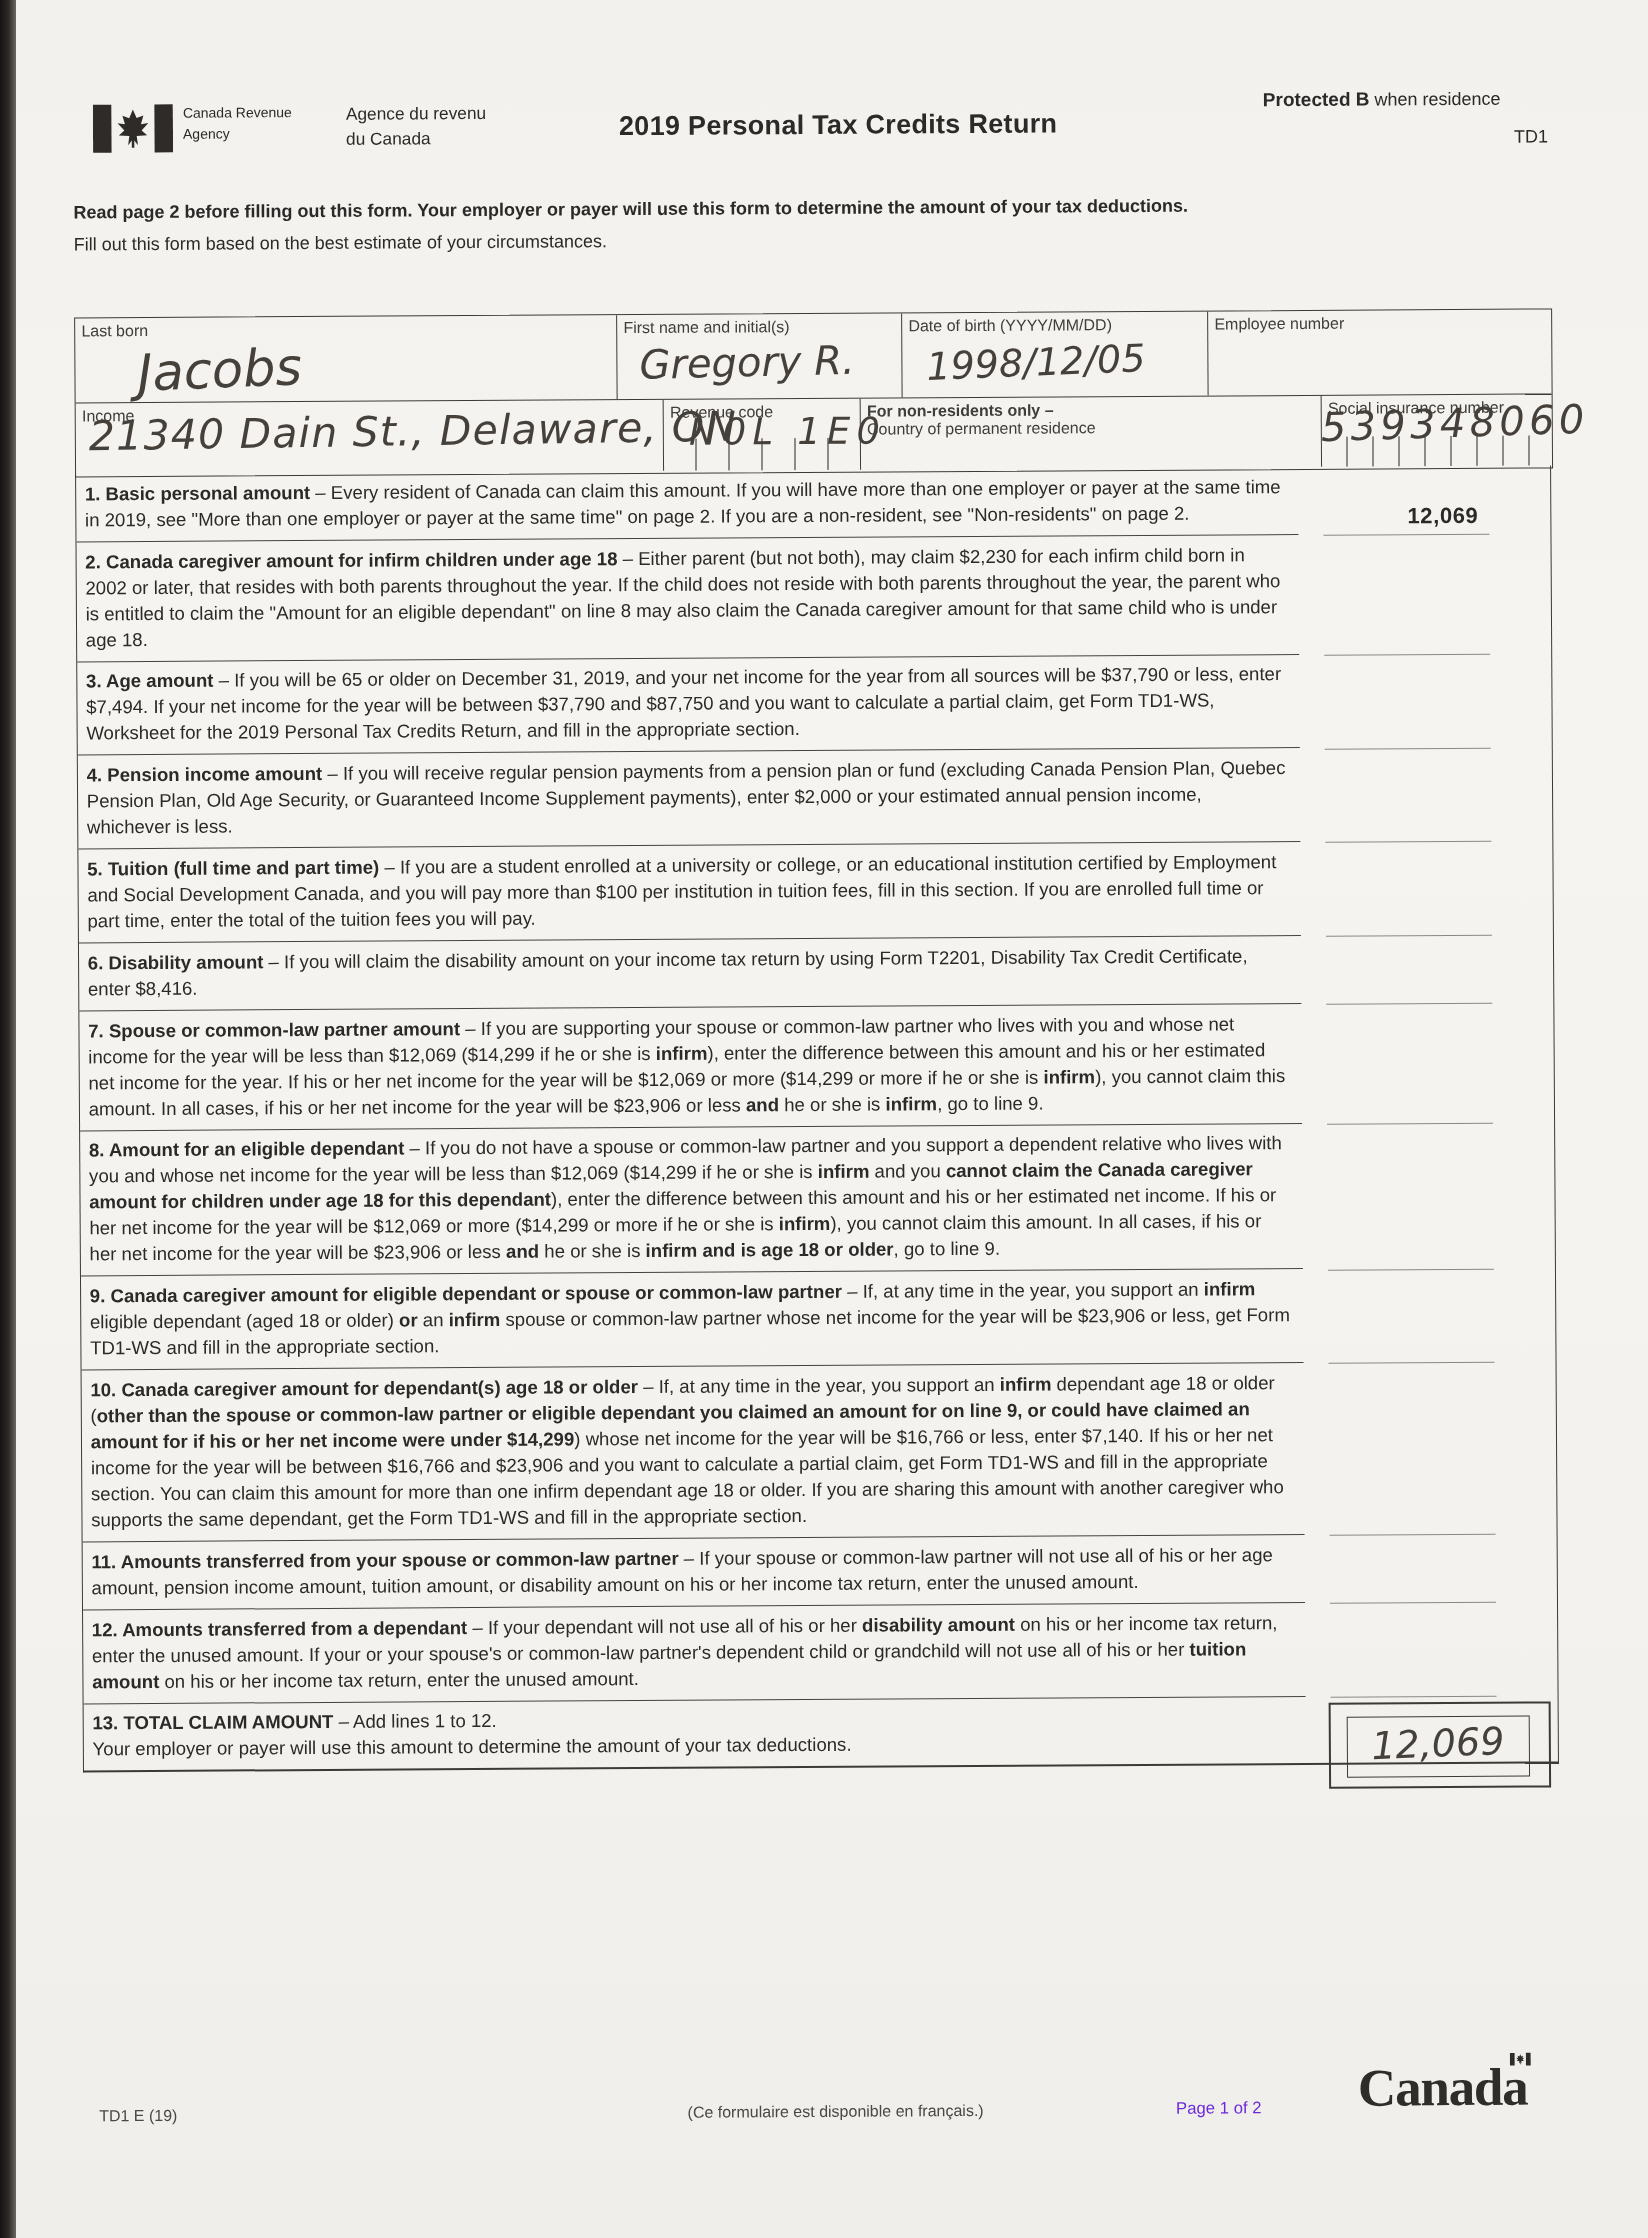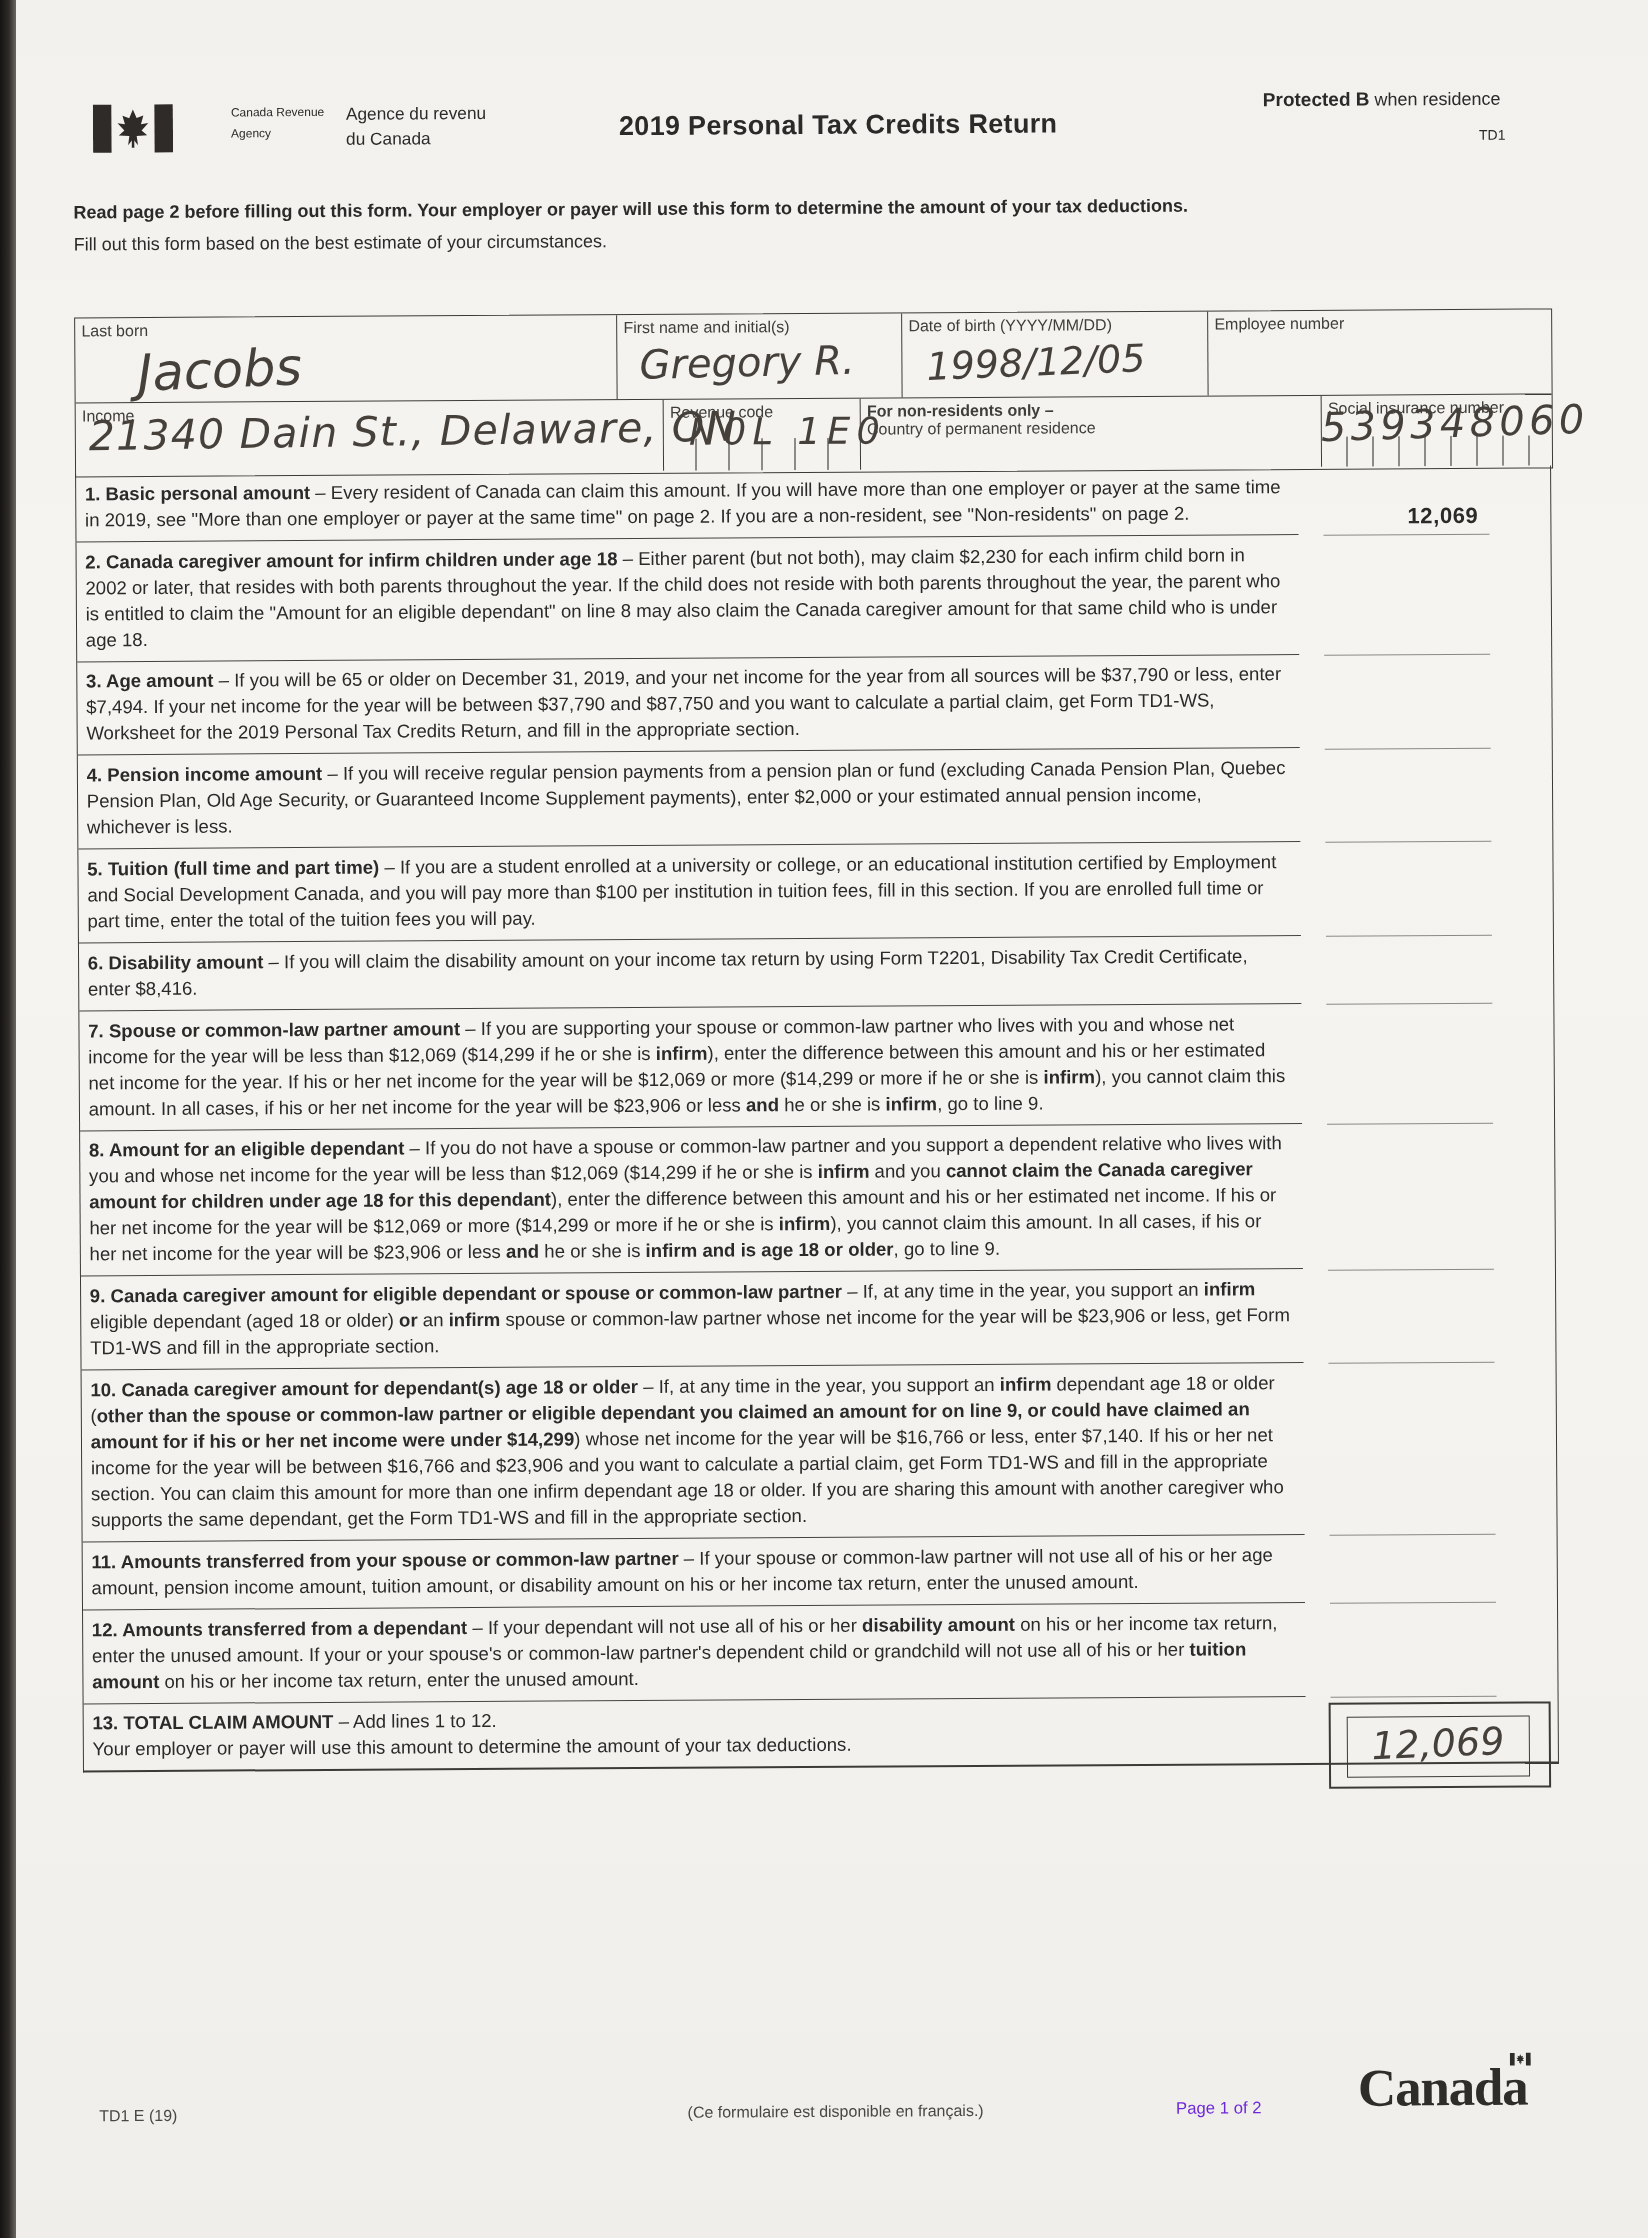--- a/index.html
+++ b/index.html
@@ -10,26 +10,26 @@
     color:#2b2a28;
   }
   .photo-strip{position:absolute;left:0;top:0;width:16px;height:100%;
     background:linear-gradient(90deg,#151312 0%,#2e2b28 55%,#6b6762 100%);}
   .paper{position:absolute;left:16px;top:0;right:0;bottom:0;
     background:linear-gradient(180deg,#f2f1ee 0%,#f5f4f1 30%,#f3f2ef 70%,#efeeeb 100%);}
   .content{position:absolute;left:0;top:0;width:1632px;height:2239px;transform:rotate(-0.35deg);transform-origin:805px 1114px;}
 
   
   .flag-logo{position:absolute;left:99px;top:98px;}
-  .agency-en{position:absolute;left:189px;top:99px;font-size:12px;line-height:21px;white-space:pre-line;margin-left:48px;}
+  .agency-en{position:absolute;left:189px;top:99px;font-size:14px;line-height:21px;white-space:pre-line;}
   .agency-fr{position:absolute;left:352px;top:99px;font-size:17.3px;line-height:25px;white-space:pre-line;}
   .form-title{position:absolute;left:625px;top:110px;font-size:27px;font-weight:bold;letter-spacing:0.3px;}
   .protected{position:absolute;left:1269px;top:92px;font-size:18px;width:322px;}
   .protected b{font-size:19px;}
-  .td1{position:absolute;left:1485px;top:131px;width:69px;text-align:left;font-size:14px;}
+  .td1{position:absolute;left:1485px;top:131px;width:69px;text-align:right;font-size:18px;}
 
   .intro1{position:absolute;left:79px;top:198px;font-size:18px;font-weight:bold;}
   .intro2{position:absolute;left:79px;top:230px;font-size:18px;}
 
   
   .idgrid{position:absolute;left:79px;top:313px;width:1476px;height:158px;
     border:1.9px solid #3c3a37;}
   .idrow{display:flex;width:100%;}
   .idrow.r1{height:84px;border-bottom:1.9px solid #3c3a37;}
   .idrow.r2{height:71px;}

